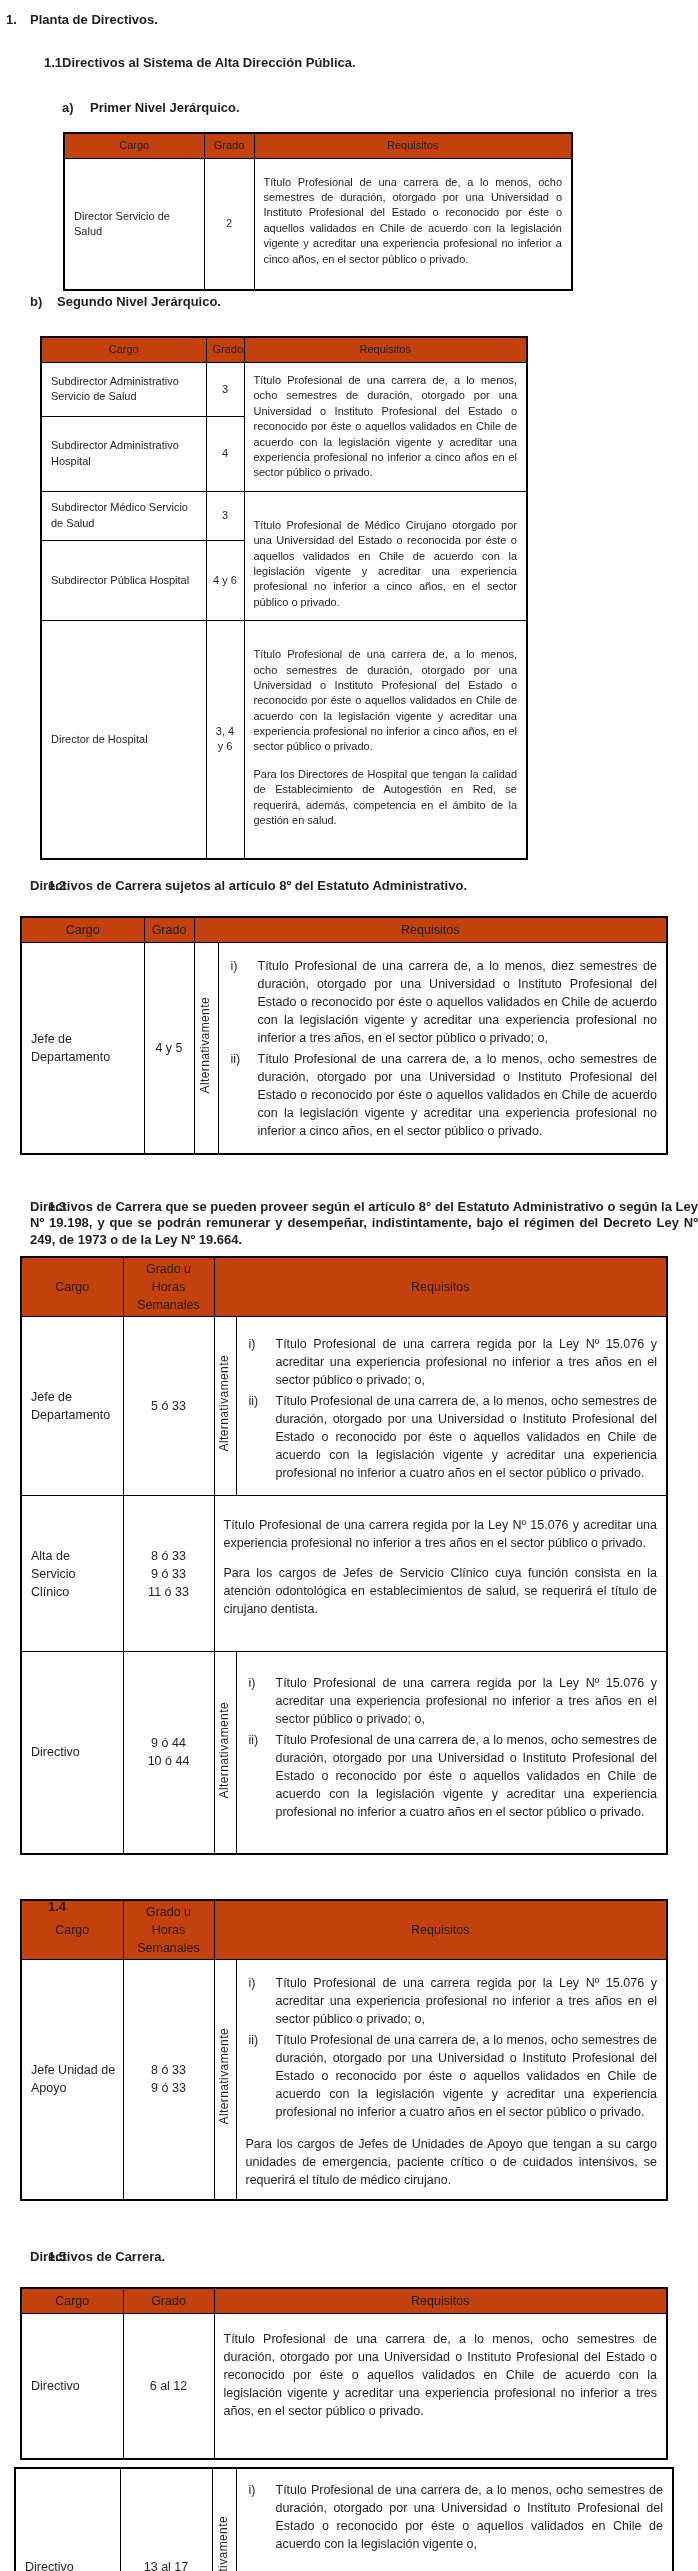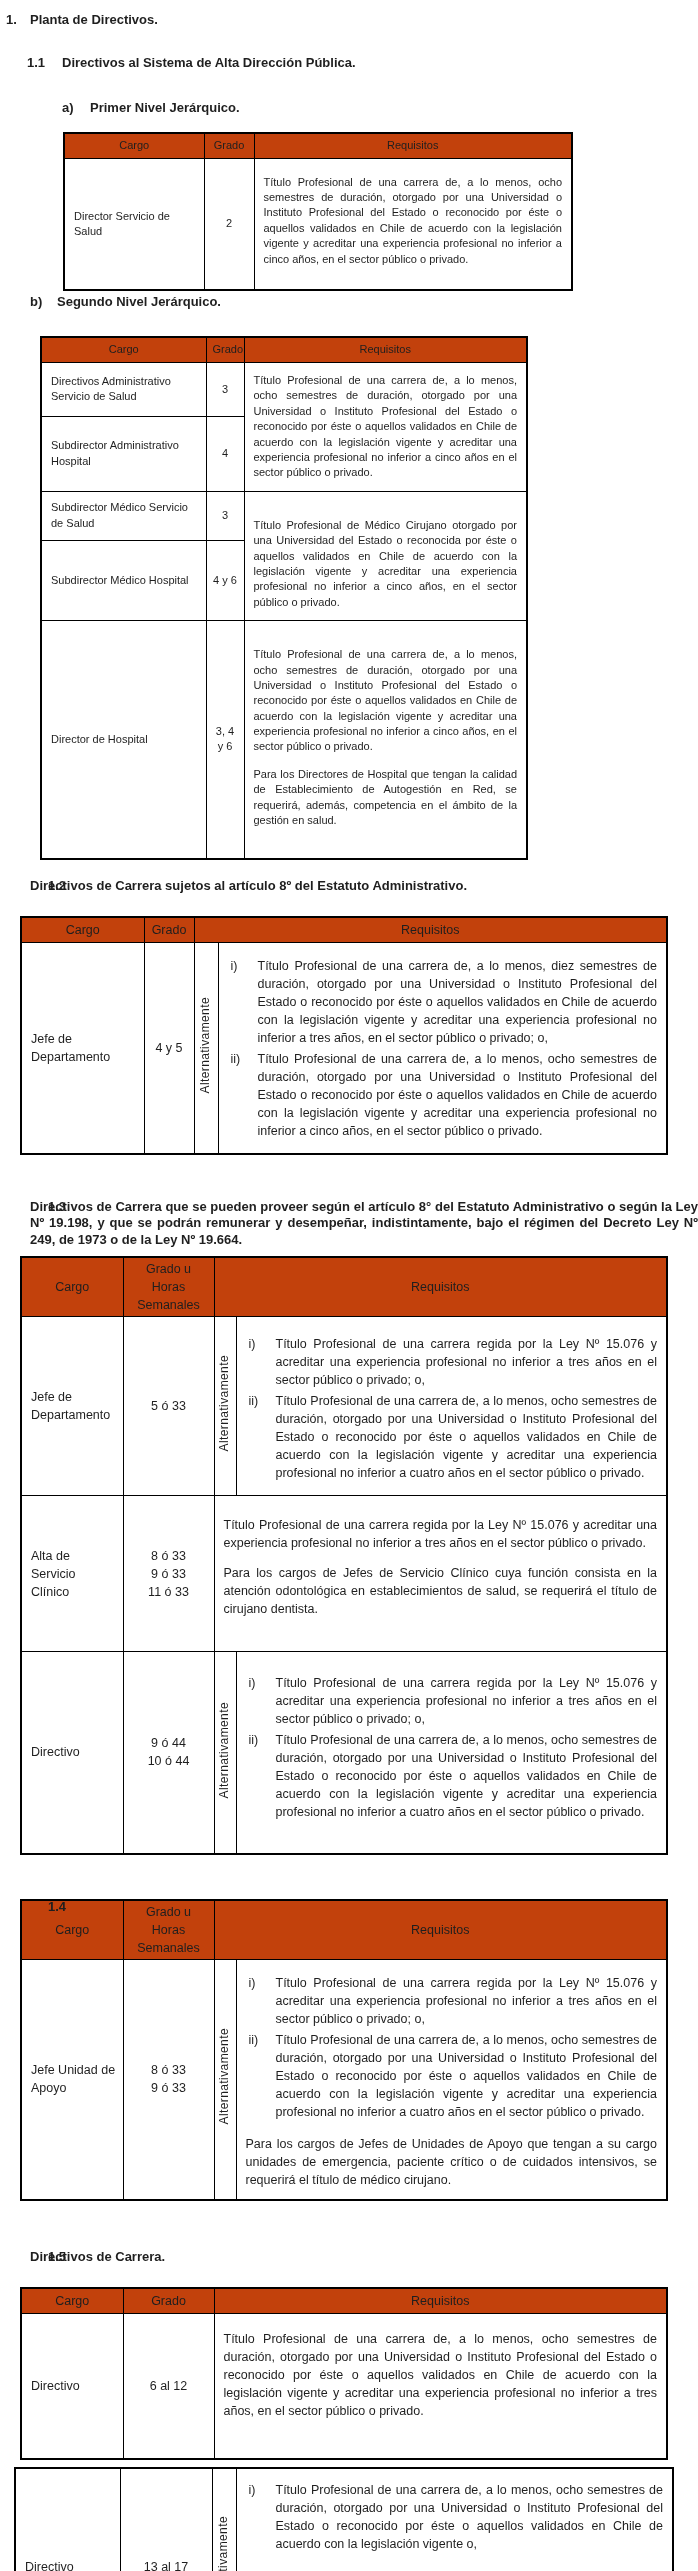--- a/index.html
+++ b/index.html
@@ -7,21 +7,21 @@
     width:698px; min-height:2571px; background:#fff; color:#1f1f1f;
     font-family:"Liberation Sans", sans-serif; box-sizing:border-box;
     padding:10px 0 24px 0;
   }
   
   .hd{font-weight:bold; font-size:13px; line-height:1.3; position:relative;}
   .hd .num{position:absolute; top:0;}
   .h-main{padding-left:30px; margin:2px 0 26px 0;}
   .h-main .num{left:6px;}
   .h-s11{padding-left:62px; margin:0 0 28px 0;}
-  .h-s11 .num{left:27px;}
+  .h-s11 .num{left:44px;}
   .h-a{padding-left:90px; margin:0 0 15px 0;}
   .h-a .num{left:62px;}
   .h-b{padding-left:57px; margin:0 0 25px 0;}
   .h-b .num{left:30px;}
   .h-sec{padding-left:30px; margin:0 0 21px 0; text-align:justify;}
   .h-sec .num{left:16px;margin-left:32px;}
   
   table{border-collapse:collapse; table-layout:fixed;}
   td,th{border:1px solid #000; vertical-align:middle; padding:2px 6px; font-weight:normal;}
   table{border:2px solid #000;}
@@ -111,35 +111,35 @@
         <col class="c-grado">
         <col>
       </colgroup>
     <tbody>
         <tr>
       <th>Cargo</th>
       <th>Grado</th>
       <th>Requisitos</th>
     </tr>
     <tr class="mh50">
-      <td class="cargo">Directivos Administrativo Servicio de Salud</td>
+      <td class="cargo">Subdirector Administrativo Servicio de Salud</td>
       <td class="grado">3</td>
       <td class="req" rowspan="2">Título Profesional de una carrera de, a lo menos, ocho semestres de duración, otorgado por una Universidad o Instituto Profesional del Estado o reconocido por éste o aquellos validados en Chile de acuerdo con la legislación vigente y acreditar una experiencia profesional no inferior a cinco  años en el sector público o privado.</td>
     </tr>
     <tr class="mh66">
       <td class="cargo">Subdirector Administrativo Hospital</td>
       <td class="grado">4</td>
     </tr>
     <tr class="mh50">
       <td class="cargo">Subdirector Médico Servicio de Salud</td>
       <td class="grado">3</td>
       <td class="req" style="padding-top:26px;" rowspan="2">Título Profesional de Médico Cirujano otorgado por una Universidad del Estado o reconocida por éste o aquellos validados en Chile de acuerdo con la legislación vigente y acreditar una experiencia profesional no inferior a cinco años, en el sector público o privado.</td>
     </tr>
     <tr class="mh78">
-      <td class="cargo">Subdirector Médico Hospital</td>
+      <td class="cargo">Subdirector Pública Hospital</td>
       <td class="grado">4 y 6</td>
     </tr>
     <tr class="mh240">
       <td class="cargo">Director de Hospital</td>
       <td class="grado">3, 4 y 6</td>
       <td class="req" style="padding-top:26px;">
         <p>Título Profesional de una carrera de, a lo menos, ocho semestres de duración, otorgado por una Universidad o Instituto Profesional del Estado o reconocido por éste o aquellos validados en Chile de acuerdo con la legislación vigente y acreditar una experiencia profesional no inferior a cinco años, en el sector público o privado.</p>
         <p>Para los Directores de Hospital que tengan la calidad de Establecimiento de Autogestión en Red, se requerirá, además, competencia en el ámbito de la gestión en salud.</p>
       </td>
     </tr>

